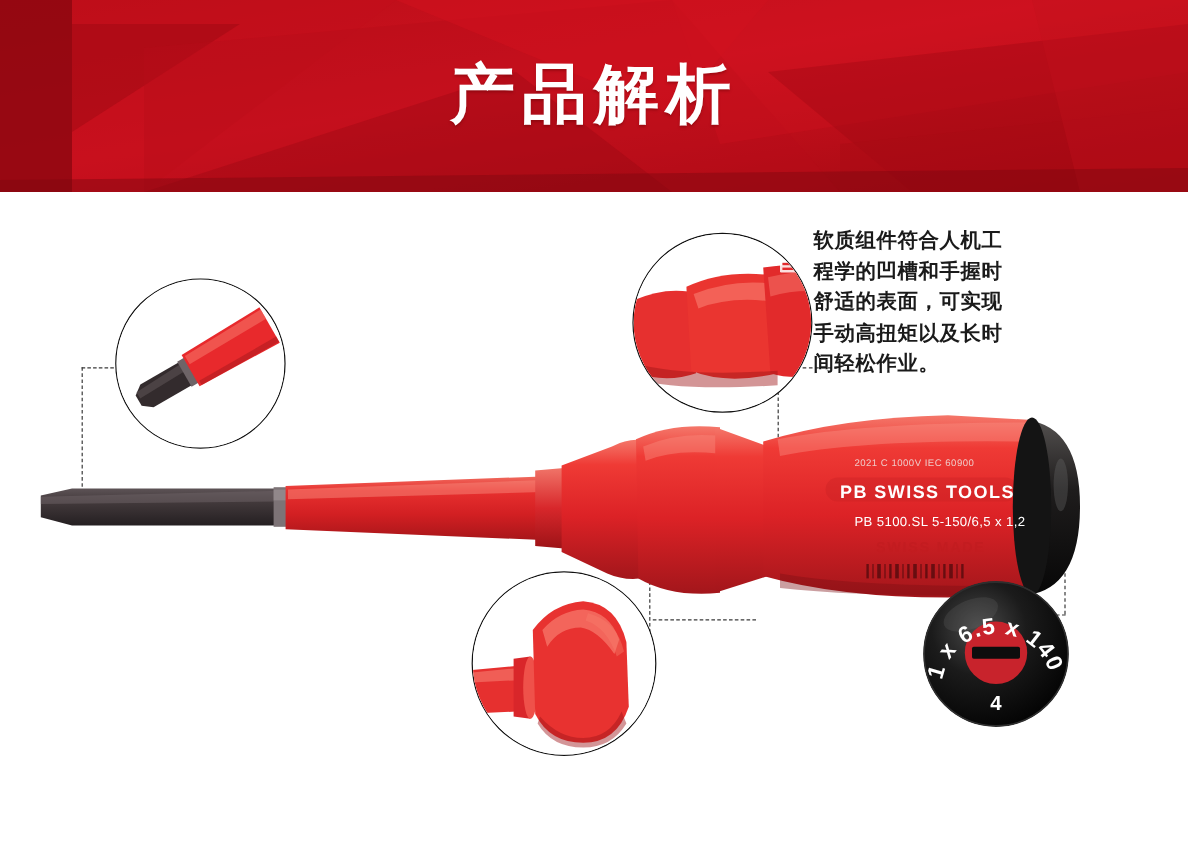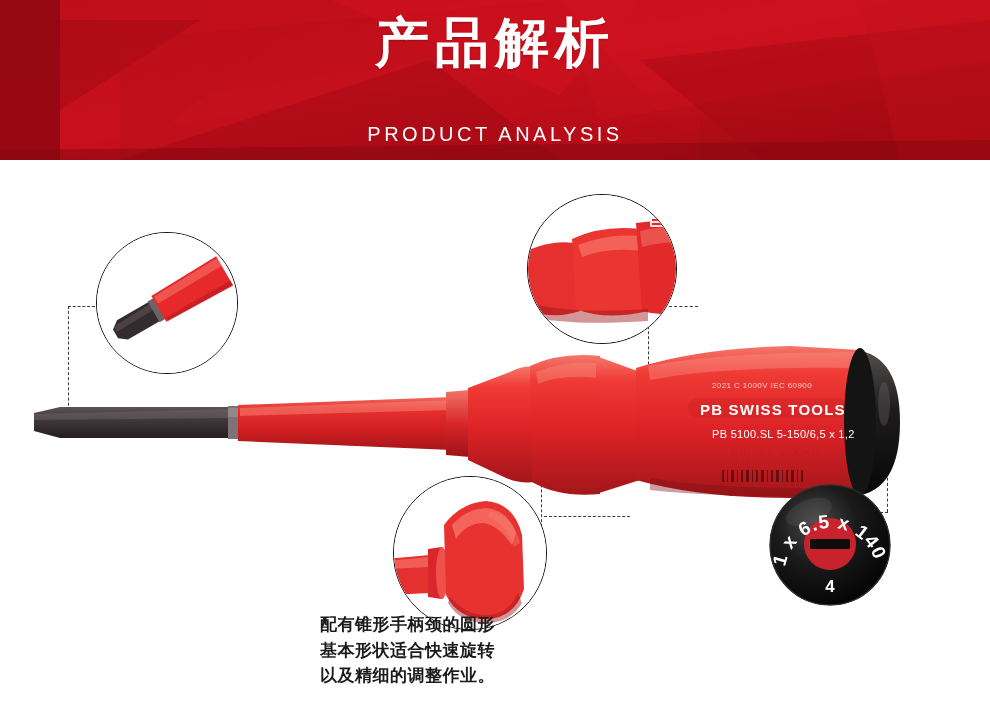--- a/index.html
+++ b/index.html
@@ -132,21 +132,20 @@
     <polygon points="560,0 990,0 990,60 600,120" fill="#cc111e" opacity=".40"></polygon>
     <polygon points="640,60 990,20 990,160 760,160" fill="#9d0812" opacity=".38"></polygon>
     <polygon points="700,120 990,90 990,160 700,160" fill="#a90a14" opacity=".45"></polygon>
     <polygon points="120,160 430,60 560,160" fill="#8f0711" opacity=".30"></polygon>
     <polygon points="860,0 990,0 990,160 900,160" fill="#c3101c" opacity=".35"></polygon>
     <polygon points="0,150 990,140 990,160 0,160" fill="#7e060f" opacity=".45"></polygon>
   </svg>
 
   <div class="banner-text">
     <div class="banner-title">产品解析</div>
-    <div class="banner-sub">PRODUCT ANALYSIS</div>
   </div>
 </div>
 
 <div class="stage">
 
   <div class="leader h" style="left:68px;  top:146px; width:46px;"></div>
   <div class="leader v" style="left:68px;  top:146px; height:120px;"></div>
 
   <div class="leader h" style="left:648px; top:146px; width:50px;"></div>
   <div class="leader v" style="left:648px; top:146px; height:124px;"></div>
@@ -304,17 +303,19 @@
       <ellipse cx="40" cy="28" rx="24" ry="12" fill="#6d6d6d" opacity=".22" transform="rotate(-22 40 28)"></ellipse>
       <circle cx="61" cy="60" r="26" fill="#c8232c"></circle>
       <rect x="41" y="55" width="40" height="10" rx="1.5" fill="#0d0d0d"></rect>
       <text font-family="Liberation Sans, sans-serif" font-size="19" font-weight="bold" fill="#ffffff" letter-spacing="1">
         <textPath href="#arcpath" startOffset="50%" text-anchor="middle" side="left">1 x 6.5 x 140</textPath>
       </text>
       <text x="61" y="108" font-family="Liberation Sans, sans-serif" font-size="17" font-weight="bold" fill="#ffffff" text-anchor="middle">4</text>
     </svg>
   </div>
 
-  <div class="callout" id="callout-shape">配有锥形手柄颈的圆形
-基本形状适合快速旋转
-以及精细的调整作业。</div>
+  <div class="callout" id="callout-grip">软质组件符合人机工
+程学的凹槽和手握时
+舒适的表面，可实现
+手动高扭矩以及长时
+间轻松作业。</div>
 
 </div>
 
 </body></html>

